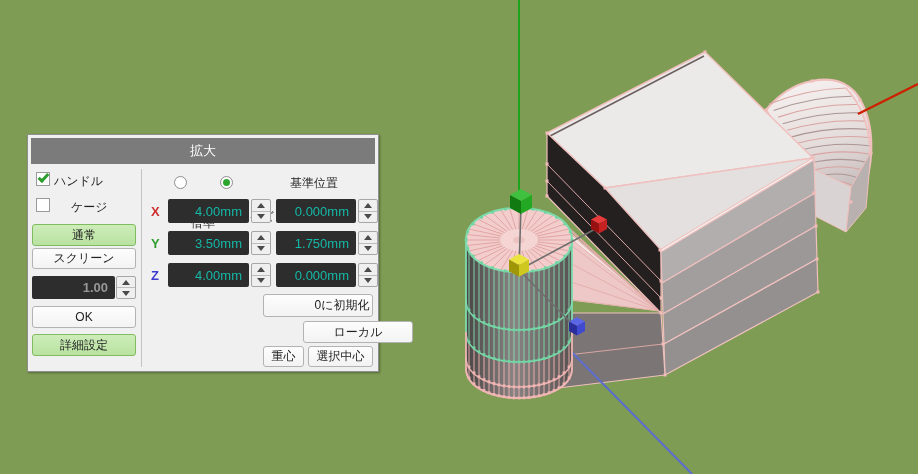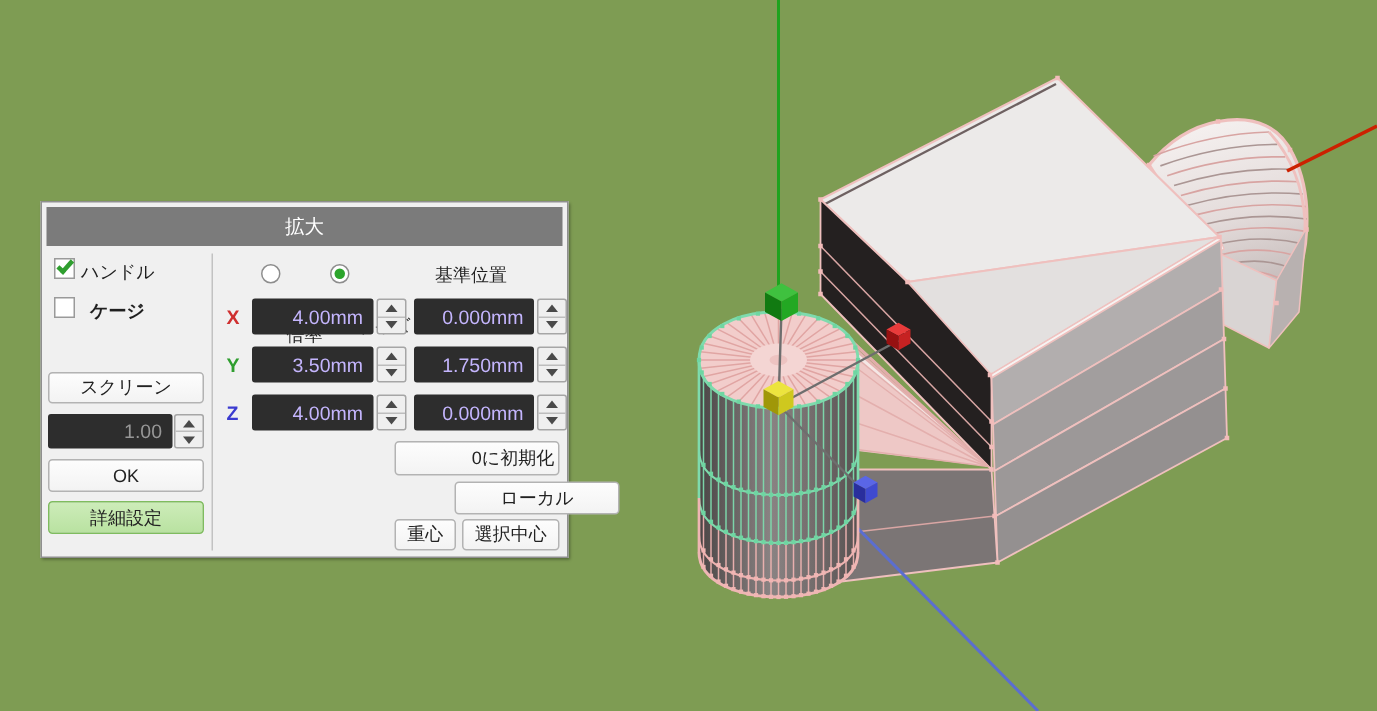--- a/index.html
+++ b/index.html
@@ -20,21 +20,21 @@
   .cb .check{display:none;}
   .cb.checked .check{display:block;position:absolute;left:1px;top:1px;width:11px;height:6px;
     border-left:3px solid #2f9e2f;border-bottom:3px solid #2f9e2f;transform:rotate(-48deg);}
   .radio{position:absolute;width:13px;height:13px;border-radius:50%;background:#fff;border:1px solid #8d8d8d;}
   .radio.sel::after{content:'';position:absolute;left:2px;top:2px;width:7px;height:7px;border-radius:50%;background:#2ca52c;}
 
   .btn{position:absolute;background:linear-gradient(#fdfdfd,#f3f3f3);border:1px solid #b3b3b3;
     border-radius:3px;font-size:12px;color:#222;display:flex;align-items:center;justify-content:center;cursor:default;}
   .btn.green{background:linear-gradient(#cdecb9,#b9e2a1);border:1px solid #7fbc5f;}
 
-  .dinput{position:absolute;background:#2d2d2d;border-radius:2px;color:#c4b5fd;font-size:13px;
+  .dinput{position:absolute;background:#2d2d2d;border-radius:2px;color:#14b8a6;font-size:13px;
     display:flex;align-items:center;justify-content:flex-end;padding-right:7px;}
   .dinput.disabled{color:#979797;}
 
   .spin{position:absolute;width:20px;background:#efefef;border:1px solid #a6a6a6;border-radius:2px;
     display:flex;flex-direction:column;}
   .spin>div{flex:1;display:flex;align-items:center;justify-content:center;}
   .spin>div:first-child{border-bottom:1px solid #bdbdbd;}
   .tri-up{width:0;height:0;border-left:4px solid transparent;border-right:4px solid transparent;border-bottom:5px solid #4a4a4a;}
   .tri-dn{width:0;height:0;border-left:4px solid transparent;border-right:4px solid transparent;border-top:5px solid #4a4a4a;}
 
@@ -387,25 +387,26 @@
     <span>拡大</span>
   </div>
   <div class="sep"></div>
 
   <span class="cb checked" style="left:8px;top:37px;">
       <span class="check"></span>
     </span>
   <span class="lbl" style="left:26px;top:38px;text-align:center;">ハンドル</span>
 
   <span class="cb" style="left:8px;top:63px;"></span>
-  <span class="lbl" style="left:32px;top:64px;font-weight:bold;">ケージ</span>
-
+  <span class="lbl" style="left:43px;top:64px;">ケージ</span>
+
+  <button class="btn green" style="left:4px;top:89px;width:104px;height:22px;">通常</button>
   <button class="btn" style="left:4px;top:113px;width:104px;height:21px;">スクリーン</button>
 
-  <div class="dinput disabled" style="left:4px;top:141px;width:83px;height:23px;">1.00</div>
+  <div class="dinput disabled" style="left:4px;top:141px;width:83px;height:23px;font-weight:bold;">1.00</div>
   <div class="spin" style="left:88px;top:141px;height:23px;">
       <div>
         <span class="tri-up"></span>
       </div>
       <div>
         <span class="tri-dn"></span>
       </div>
     </div>
 
   <button class="btn" style="left:4px;top:171px;width:104px;height:22px;">OK</button>

